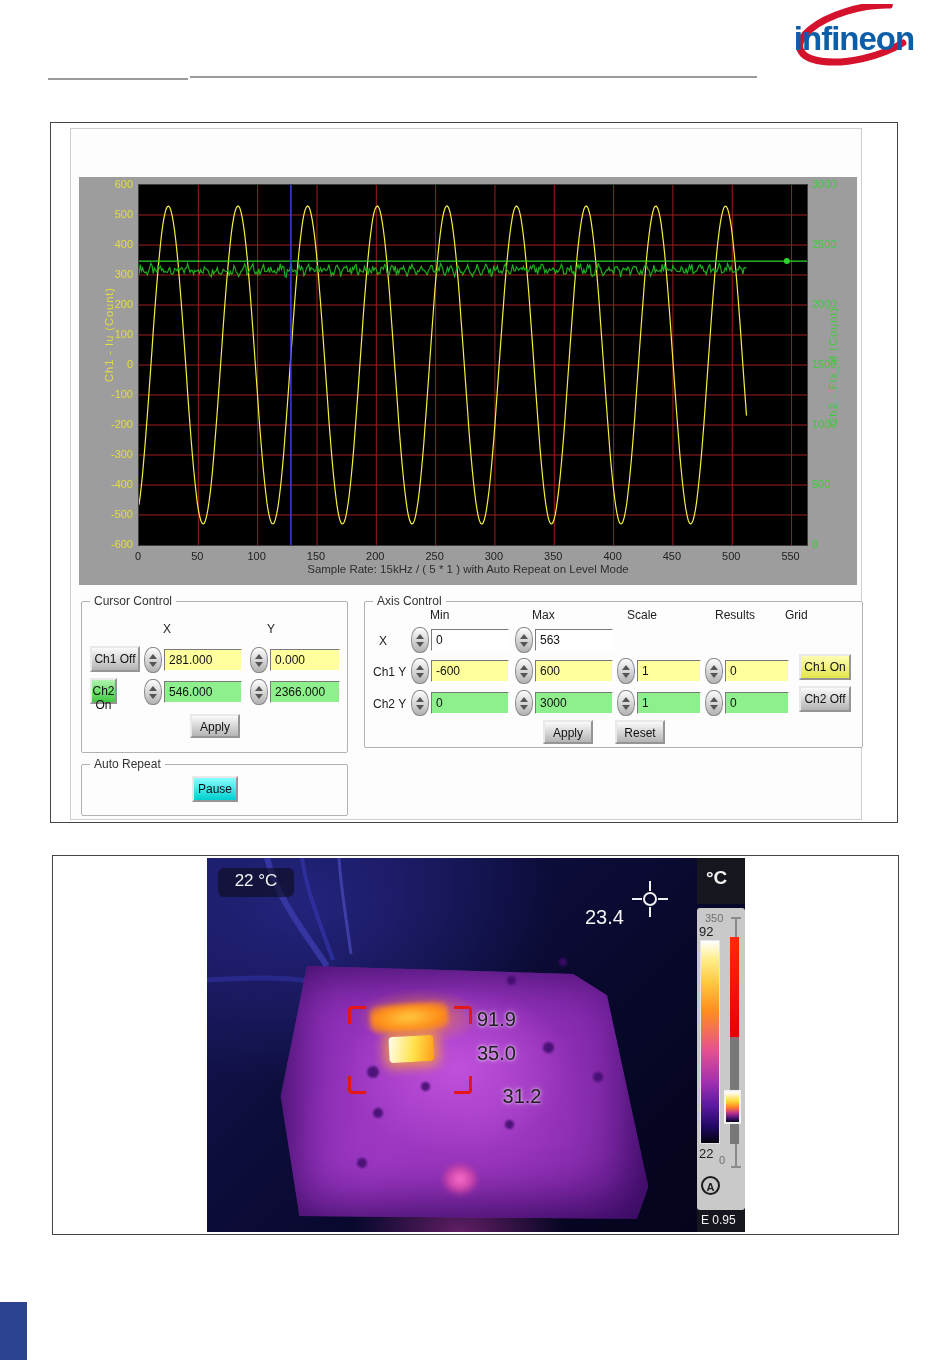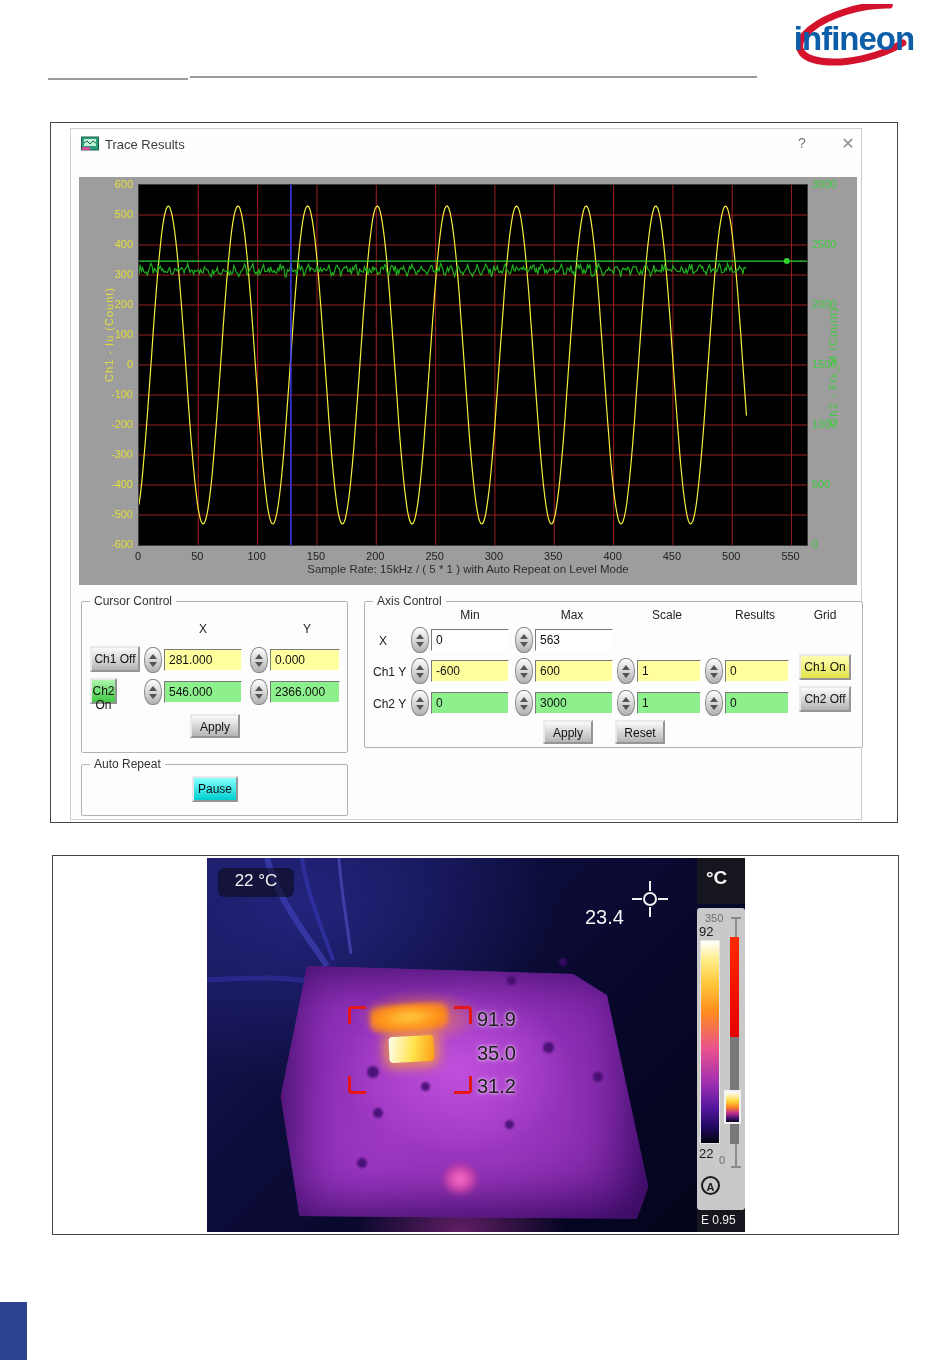--- a/index.html
+++ b/index.html
@@ -27,21 +27,21 @@
   .tick.l{color:#e2de3c;width:52px;text-align:right;}
   .tick.r{color:#3ecb3e;width:46px;text-align:left;}
   .tick.x{color:#222;width:40px;text-align:center;}
   .axtitle{position:absolute;writing-mode:vertical-rl;transform:rotate(180deg);font-size:11px;letter-spacing:1px;}
   #ax-left{left:24px;top:110px;color:#e2de3c;}
   #ax-right{left:748px;top:130px;color:#3ecb3e;}
   #footnote{left:0;top:386px;width:778px;text-align:center;color:#2e2e2e;font-size:11.5px;}
   
   .gbox{border:1px solid #b2b2b2;border-radius:2px;background:#fdfdfd;}
   .legend{position:absolute;top:-8px;left:8px;background:#fdfdfd;padding:0 4px;font-size:12px;color:#333;}
-  .hdr{position:absolute;font-size:12px;color:#222;text-align:center;width:80px;}
+  .hdr{position:absolute;font-size:12px;color:#222;text-align:left;width:80px;}
   .rowlab{position:absolute;font-size:12px;color:#222;}
   .fld{position:absolute;height:22px;box-sizing:border-box;border-top:1px solid #7a7a7a;border-left:1px solid #7a7a7a;
        border-bottom:1px solid #fff;border-right:1px solid #fff;font-size:12px;padding:3px 0 0 4px;color:#111;}
   .fld.c1{background:#ffff9e;}
   .fld.c2{background:#8df08d;}
   .fld.cx{background:#fff;}
   .spin{position:absolute;width:16px;height:24px;border:1px solid #8b8b8b;border-radius:8px/12px;
         background:linear-gradient(#fdfdfd,#b2b2b2);display:flex;flex-direction:column;align-items:center;justify-content:center;gap:3px;}
   .spin i{display:block;width:0;height:0;border-left:4px solid transparent;border-right:4px solid transparent;}
   .spin .up{border-bottom:5px solid #555;}
@@ -115,31 +115,20 @@
     <path d="M 128 12 A 62 25 0 1 0 132 52" fill="none" stroke="#d5122c" stroke-width="7" stroke-linecap="round"></path>
   </g>
   <text x="86" y="46" text-anchor="middle" font-family="Liberation Sans, sans-serif" font-size="33" font-weight="bold" fill="#0c5ea8" letter-spacing="-1">infineon</text>
 </svg>
 <div id="rule-left" class="abs"></div>
 <div id="rule-right" class="abs"></div>
 
 <div id="figbox1" class="abs figbox">
   <div id="tr-window" class="abs">
 
-    <div id="titlebar" class="abs">
-      <svg id="app-icon" class="abs" width="18" height="16" viewBox="0 0 18 16">
-        <rect x="0.5" y="1" width="17" height="13" fill="#2e9a7c" stroke="#1c6450"></rect>
-        <rect x="3" y="3" width="12" height="7" fill="#bdf2d6"></rect>
-        <path d="M3 7 L6 5 L9 8 L12 5 L15 7" stroke="#1c6450" stroke-width="1" fill="none"></path>
-        <rect x="1" y="11" width="8" height="3" fill="#d84a9a"></rect>
-      </svg>
-      <span id="win-title" class="abs">Trace Results</span>
-      <span id="win-help" class="abs">?</span>
-      <span id="win-close" class="abs">✕</span>
-    </div>
 
 
     <div id="gray-panel" class="abs">
       <div id="plot-wrap" class="abs">
         <svg id="plot-svg" width="668" height="360">
             <line x1="59.325044404973355" y1="0" x2="59.325044404973355" y2="360" stroke="#9c1f1f" stroke-width="1"></line>
             <line x1="118.65008880994671" y1="0" x2="118.65008880994671" y2="360" stroke="#9c1f1f" stroke-width="1"></line>
             <line x1="177.97513321492008" y1="0" x2="177.97513321492008" y2="360" stroke="#9c1f1f" stroke-width="1"></line>
             <line x1="237.30017761989342" y1="0" x2="237.30017761989342" y2="360" stroke="#9c1f1f" stroke-width="1"></line>
             <line x1="296.6252220248668" y1="0" x2="296.6252220248668" y2="360" stroke="#9c1f1f" stroke-width="1"></line>
@@ -337,21 +326,21 @@
     <div id="hot-core"></div>
     <div id="glow-bottom"></div>
 
     <span class="bk tl" style="left:141px;top:148px;"></span>
     <span class="bk tr" style="left:247px;top:148px;"></span>
     <span class="bk bl" style="left:141px;top:218px;"></span>
     <span class="bk br" style="left:247px;top:218px;"></span>
 
     <div class="meas" style="top:150px;">91.9</div>
     <div class="meas" style="top:184px;">35.0</div>
-    <div class="meas" style="top:217px;">31.2</div>
+    <div class="meas" style="top:227px;text-align:center;">31.2</div>
 
     <div id="badge">22 °C</div>
     <div id="spot-val">23.4</div>
     <svg id="crosshair" width="40" height="40" viewBox="0 0 40 40">
       <circle cx="20" cy="20" r="6" fill="none" stroke="#f0f0f0" stroke-width="2"></circle>
       <line x1="20" y1="2" x2="20" y2="12" stroke="#f0f0f0" stroke-width="2"></line>
       <line x1="20" y1="28" x2="20" y2="38" stroke="#f0f0f0" stroke-width="2"></line>
       <line x1="2" y1="20" x2="12" y2="20" stroke="#f0f0f0" stroke-width="2"></line>
       <line x1="28" y1="20" x2="38" y2="20" stroke="#f0f0f0" stroke-width="2"></line>
     </svg>

